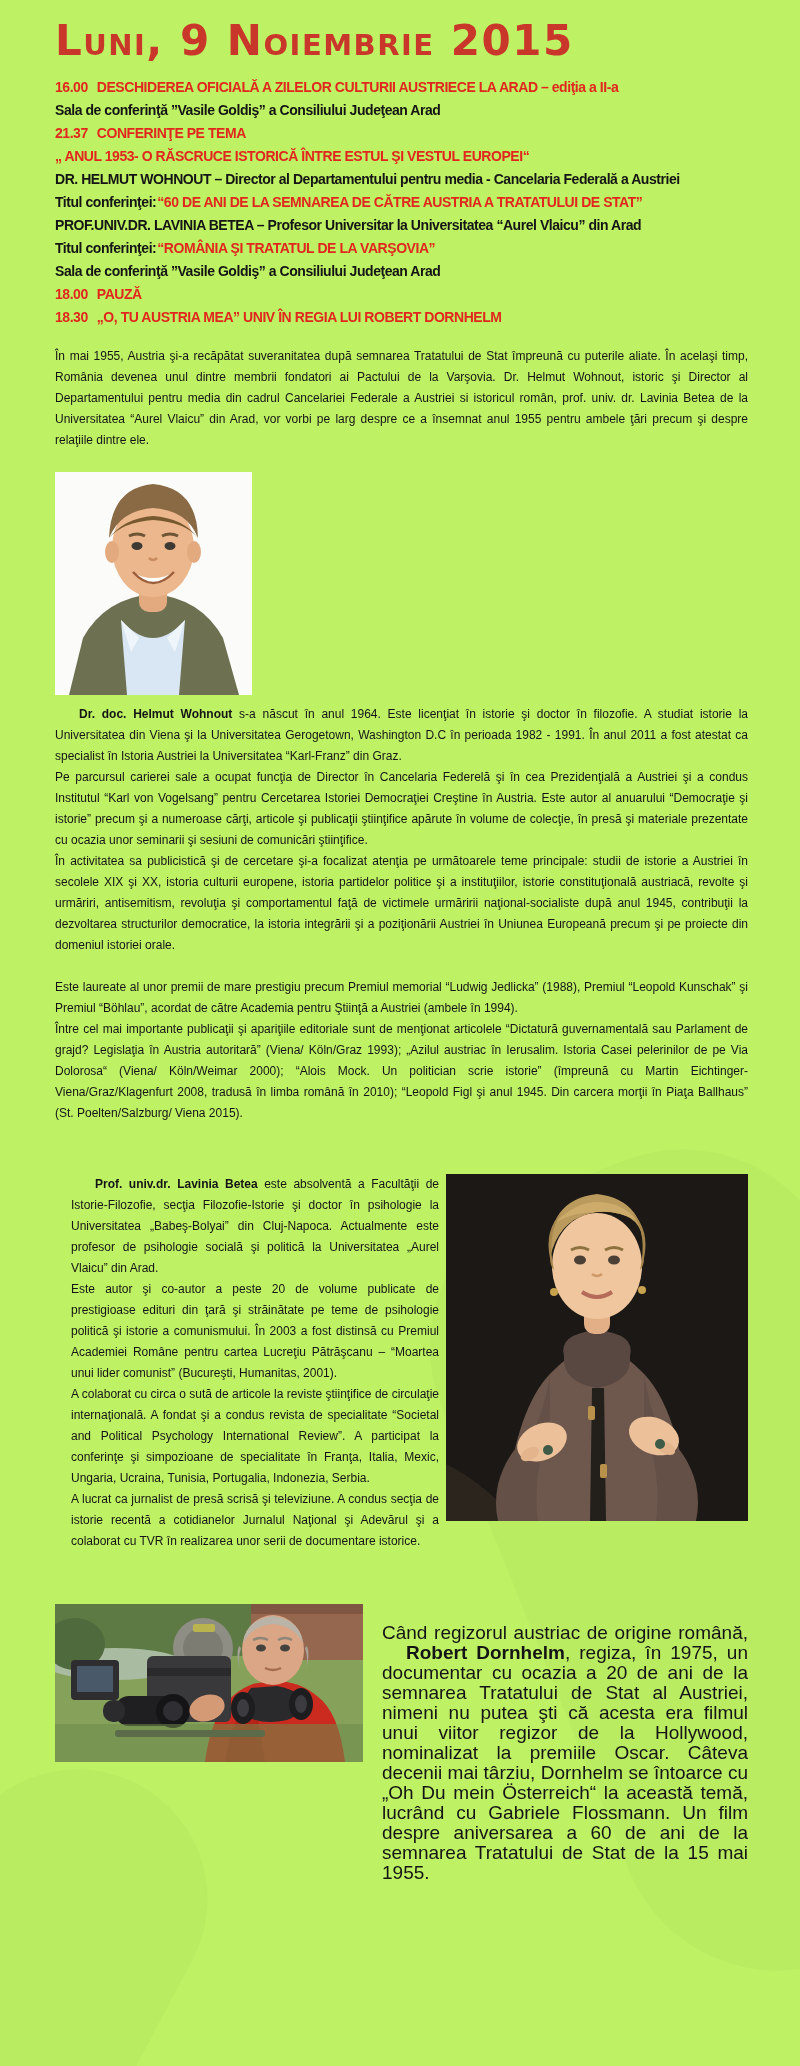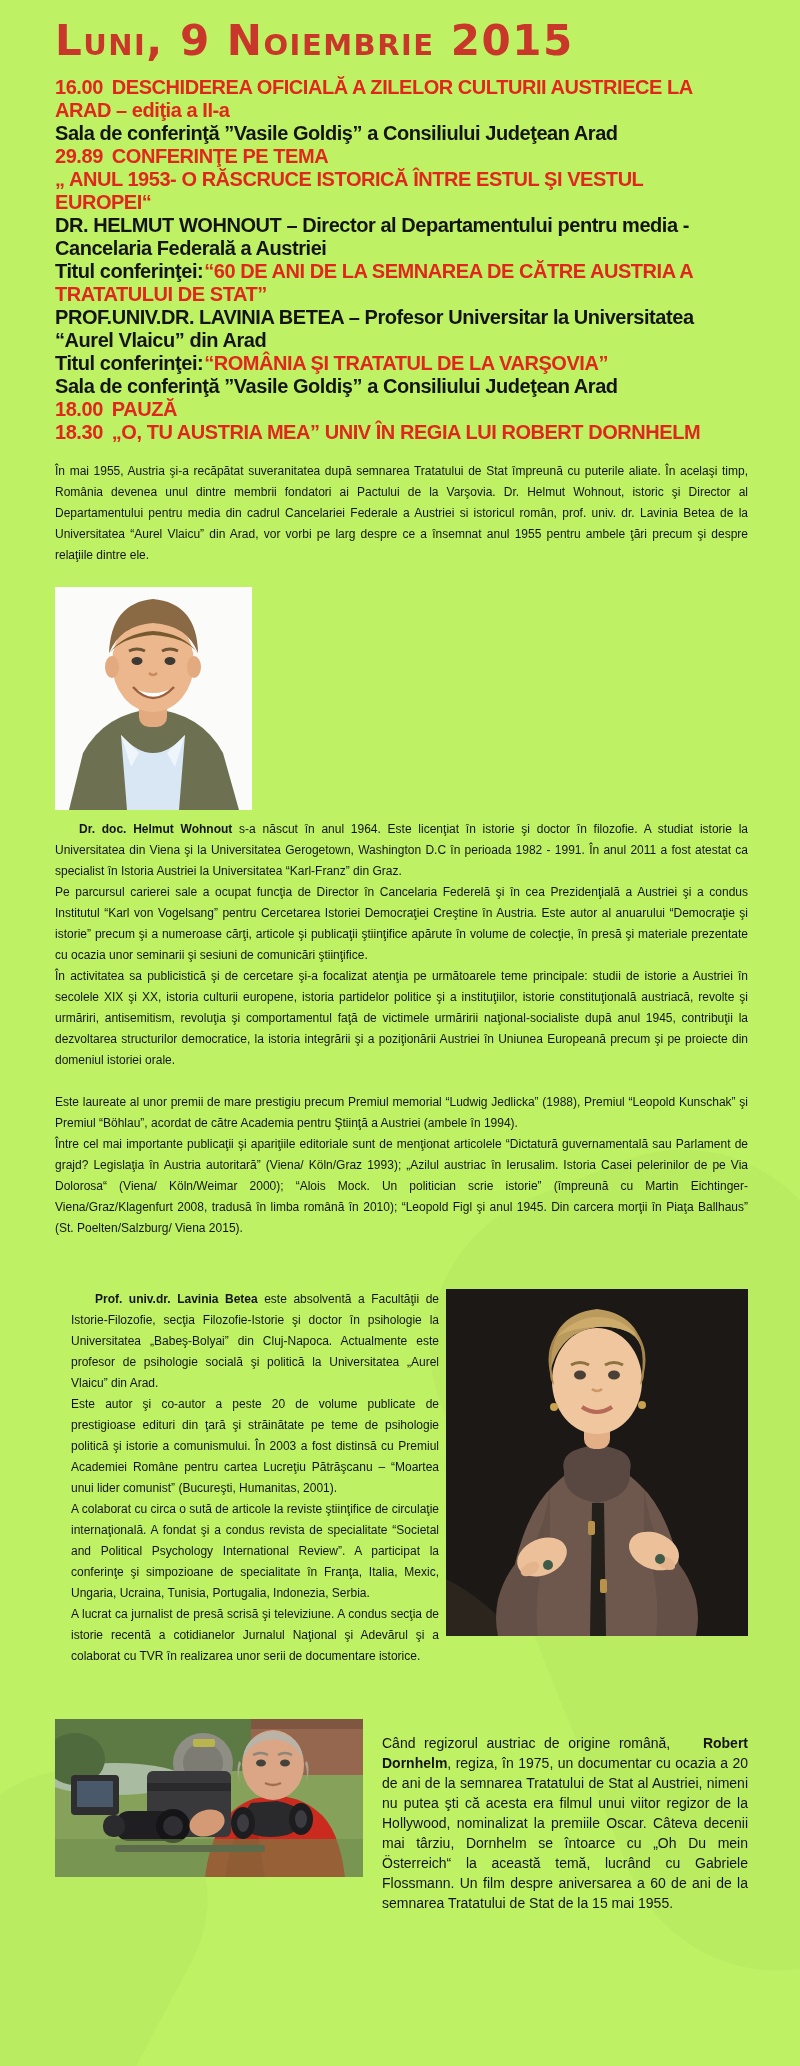--- a/index.html
+++ b/index.html
@@ -6,54 +6,54 @@
   .page{position:relative;width:800px;height:2066px;background:#bef264;overflow:hidden;
         font-family:"Liberation Sans",sans-serif;color:#141414;}
   .wm{position:absolute;background:#3a3a3a;opacity:0.03;pointer-events:none;border-radius:160px;}
   .wm1{width:420px;height:820px;left:520px;top:1150px;transform:rotate(-22deg);}
   .wm2{width:260px;height:420px;left:-90px;top:1760px;transform:rotate(28deg);}
   .content{position:relative;padding:18px 52px 0 55px;}
   h1.title{margin:0;font-family:"DejaVu Sans",sans-serif;font-weight:800;
            font-variant:small-caps;font-size:42px;line-height:1.08;letter-spacing:1.5px;}
   .red{color:#e1271d;}
   .hdr-red{color:#c9372a;}
-  .schedule{margin-top:13px;font-weight:bold;font-size:20px;line-height:23px;
+  .schedule{margin-top:13px;font-weight:bold;font-size:14px;line-height:23px;
             letter-spacing:-0.45px;width:672px;}
   .sched-line{white-space:normal;}
   .time{margin-right:9px;}
   .lbl{margin-right:1px;}
   .body-text{font-size:12px;line-height:21px;text-align:justify;}
   .intro{margin-top:17px;}
   .photo{display:block;}
   .photo-wohnout{width:197px;height:223px;margin:21px 0 9px 0;}
   .bio p{margin:0;}
   .bio p.gap{margin-top:21px;}
   .lead{font-weight:bold;padding-left:24px;}
   .section-lavinia{display:flex;margin-top:50px;align-items:flex-start;margin-left:16px;}
   .section-lavinia .col-text{width:384px;}
   .photo-betea{width:302px;height:347px;margin-left:7px;flex:0 0 auto;}
   .section-dornhelm{display:flex;margin-top:52px;align-items:flex-start;}
   .photo-dornhelm{width:308px;height:158px;flex:0 0 auto;margin-right:19px;}
-  .section-dornhelm .col-text{width:366px;font-size:14px;line-height:20px;text-align:justify;}
+  .section-dornhelm .col-text{width:366px;font-size:19px;line-height:20px;text-align:justify;}
 </style>
 </head>
 <body>
 
 <div class="page">
   <div class="wm wm1"></div>
   <div class="wm wm2"></div>
 
   <div class="content">
 
     <h1 class="title hdr-red">Luni, 9 Noiembrie 2015</h1>
 
     <div class="schedule">
       <div class="sched-line"><span class="red time">16.00</span><span class="red">DESCHIDEREA OFICIALĂ A ZILELOR CULTURII AUSTRIECE LA ARAD – ediţia a II-a</span></div>
       <div class="sched-line"><span>Sala de conferinţă ”Vasile Goldiş” a Consiliului  Judeţean Arad</span></div>
-      <div class="sched-line"><span class="red time">29.89</span><span class="red">CONFERINŢE PE TEMA</span></div>
+      <div class="sched-line"><span class="red time">21.37</span><span class="red">CONFERINŢE PE TEMA</span></div>
       <div class="sched-line"><span class="red">„ ANUL 1953- O RĂSCRUCE ISTORICĂ ÎNTRE ESTUL ŞI VESTUL EUROPEI“</span></div>
       <div class="sched-line"><span>DR. HELMUT WOHNOUT – Director al Departamentului pentru media - Cancelaria Federală a Austriei</span></div>
       <div class="sched-line"><span class="lbl">Titul conferinţei:</span><span class="red">“60 DE ANI DE LA SEMNAREA DE CĂTRE AUSTRIA A TRATATULUI DE STAT”</span></div>
       <div class="sched-line"><span>PROF.UNIV.DR. LAVINIA BETEA – Profesor Universitar la Universitatea “Aurel Vlaicu” din Arad</span></div>
       <div class="sched-line"><span class="lbl">Titul conferinţei:</span><span class="red">“ROMÂNIA ŞI TRATATUL DE LA VARŞOVIA”</span></div>
       <div class="sched-line"><span>Sala de conferinţă ”Vasile Goldiş”  a Consiliului Judeţean Arad</span></div>
       <div class="sched-line"><span class="red time">18.00</span><span class="red">PAUZĂ</span></div>
       <div class="sched-line"><span class="red time">18.30</span><span class="red">„O, TU AUSTRIA MEA”  UNIV ÎN REGIA LUI ROBERT DORNHELM</span></div>
     </div>
 

